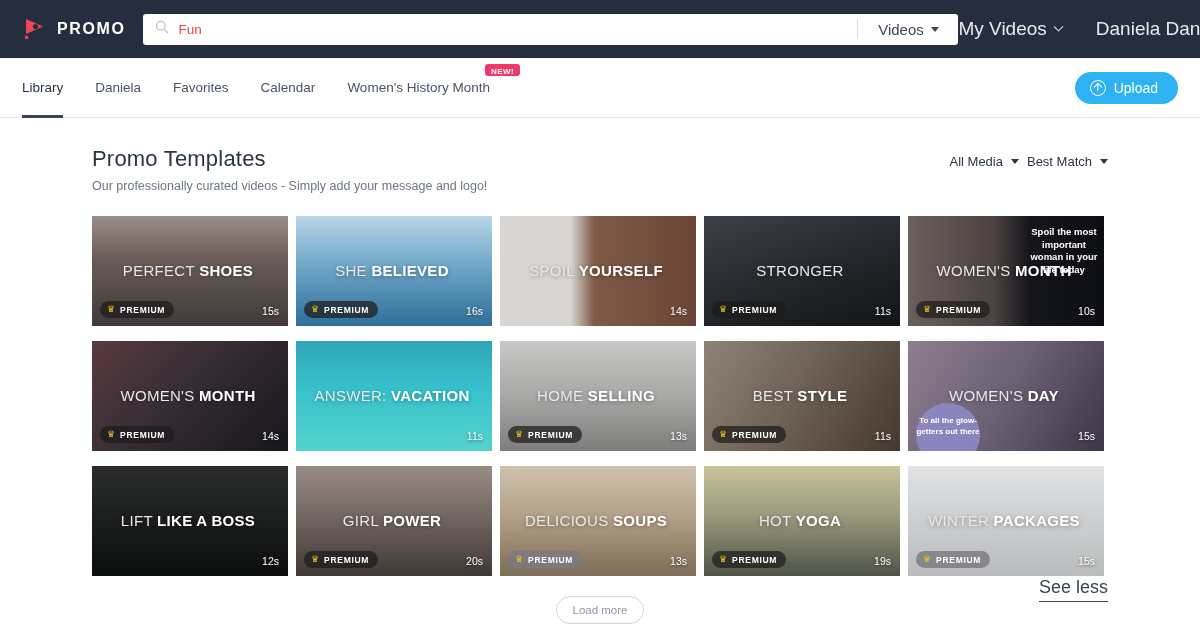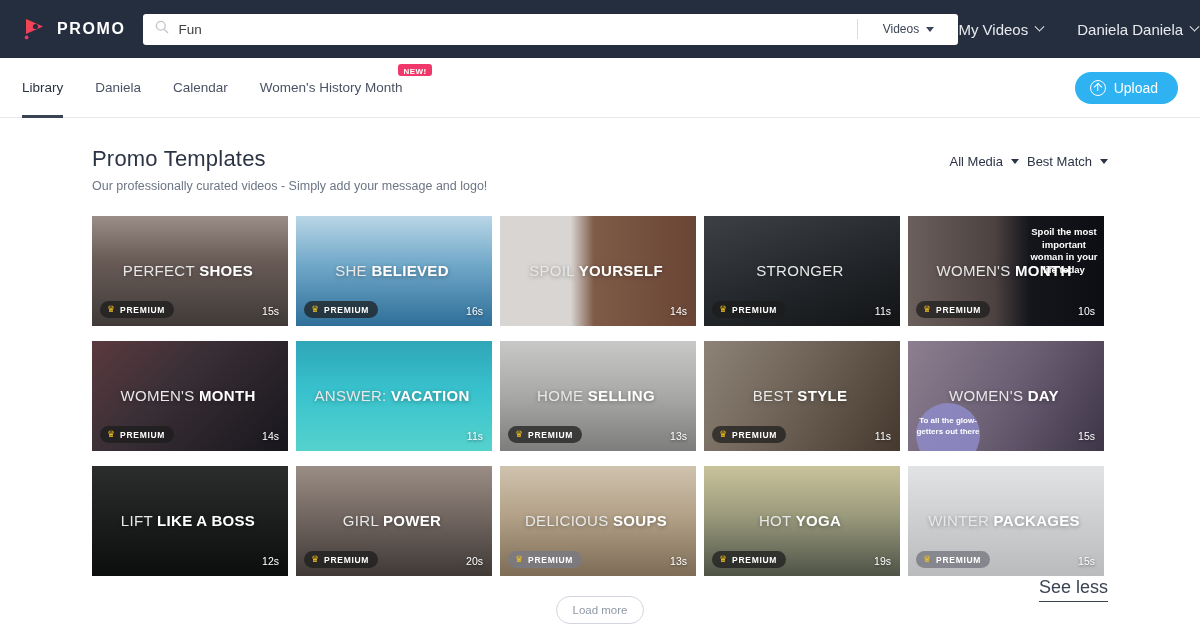--- a/index.html
+++ b/index.html
@@ -23,38 +23,38 @@
     color: #ffffff; font-size: 16px; font-weight: bold;
     letter-spacing: 1.6px;
   }
   .searchwrap {
     flex: 0 0 815px; height: 31px; background: #fff; border-radius: 3px;
     display: flex; align-items: center; position: relative;
   }
   .search-icon { margin: 0 9px 0 12px; flex: 0 0 auto; opacity: .45; }
   .search-input {
     flex: 1; border: 0; outline: 0; font-size: 13.5px;
-    color: #404040; font-family: "Liberation Sans", sans-serif;
+    color: #ef4444; font-family: "Liberation Sans", sans-serif;
     background: transparent; height: 100%;
   }
   .search-input::placeholder { color: #9aa3b0; }
   .search-divider { width: 1px; height: 20px; background: #d9dde3; }
   .search-filter {
     width: 100px; display: flex; align-items: center; justify-content: center;
-    gap: 7px; font-size: 12px; color: #3c4657; cursor: pointer;
+    gap: 7px; font-size: 15px; color: #3c4657; cursor: pointer;
     height: 100%;
   }
   .caret {
     width: 0; height: 0; border-left: 4.5px solid transparent;
     border-right: 4.5px solid transparent; border-top: 5px solid currentColor;
     display: inline-block;
   }
   .topbar-right { margin-left: auto; display: flex; align-items: center; gap: 34px; padding-right: 4px; }
   .topnav-item {
-    color: #e8eaee; font-size: 15px; display: flex; align-items: center;
+    color: #e8eaee; font-size: 19px; display: flex; align-items: center;
     gap: 8px; cursor: pointer; white-space: nowrap;
   }
   .chev {
     width: 7px; height: 7px; border-right: 1.6px solid currentColor;
     border-bottom: 1.6px solid currentColor; transform: rotate(45deg)
       translate(-2px,-2px); display: inline-block;
   }
 
   
   .navbar {
@@ -218,20 +218,23 @@
 
 <div class="navbar">
   <div class="navlinks">
     <div class="navlink active">
       <span>Library</span>
     </div>
     <div class="navlink">
       <span>Daniela</span>
     </div>
     <div class="navlink">
+      <span>Favorites</span>
+    </div>
+    <div class="navlink">
       <span>Calendar</span>
     </div>
     <div class="navlink">
       <span>Women's History Month</span>
       <span class="new-badge">NEW!</span>
     </div>
   </div>
 
   <button class="upload-btn">
     <span class="upload-ico"></span>

